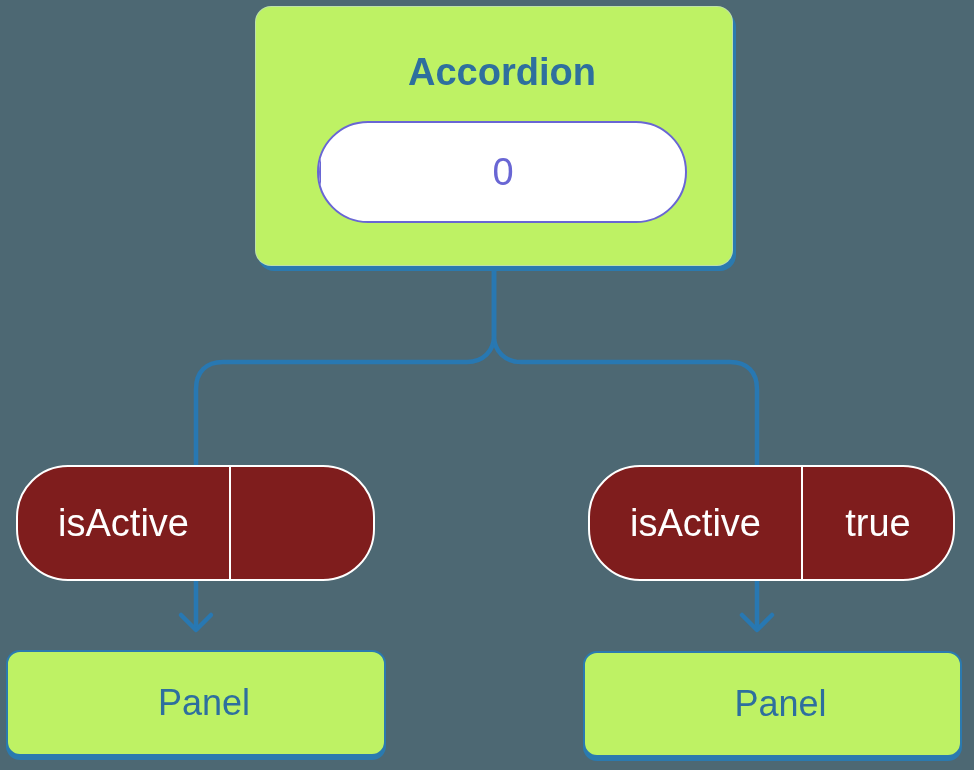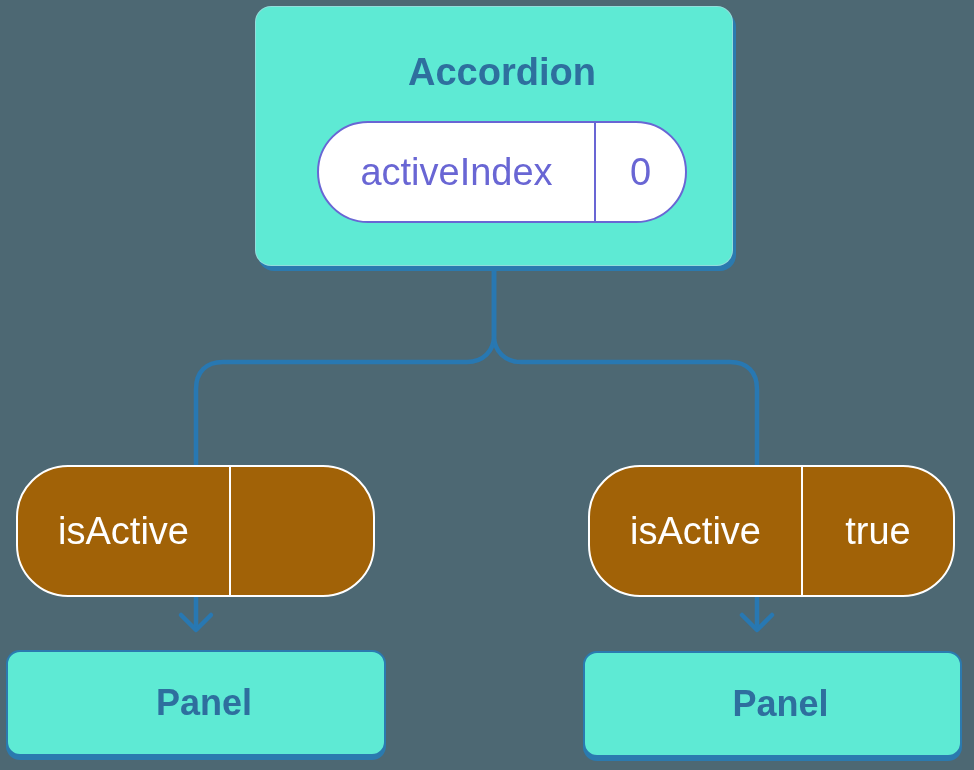--- a/index.html
+++ b/index.html
@@ -14,21 +14,21 @@
     width: 974px; height: 770px;
     background: #4D6873;
   }
   .connectors {
     position: absolute;
     left: 0; top: 0;
     width: 974px; height: 770px;
   }
   .card {
     position: absolute;
-    background: #5eead4;
+    background: #bef264;
     box-sizing: border-box;
     padding-left: 16px;
   }
   .card-accordion {
     left: 255px; top: 6px;
     width: 478px; height: 260px;
     border-radius: 16px;
     border: 1px solid rgba(190, 212, 226, 0.55);
     box-shadow: 3px 5px 0 0 #2B7AAF;
     display: flex;
@@ -61,23 +61,23 @@
     align-items: center;
     justify-content: center;
     font-size: 38px;
     line-height: 1;
   }
   .pill-state .cell-label { width: 275px; }
   .pill-state .cell-value { flex: 1; }
   .pill-state .pill-divider { width: 2px; background: #6966D4; }
   .pill-prop {
     position: absolute;
-    height: 132px;
+    height: 116px;
     border: 2px solid #ffffff;
-    background: #a16207;
+    background: #7f1d1d;
     color: #ffffff;
   }
   .pill-prop .pill-divider { width: 2px; background: #ffffff; }
   .pill-prop-left  { left: 16px;  top: 465px; width: 359px; }
   .pill-prop-right { left: 588px; top: 465px; width: 367px; }
   .pill-prop-left  .cell-label { width: 211px; }
   .pill-prop-left  .cell-value { flex: 1; }
   .pill-prop-right .cell-label { width: 211px; }
   .pill-prop-right .cell-value { flex: 1; }
   .card-panel {
@@ -86,40 +86,39 @@
     border: 2px solid #2B7AAF;
     box-shadow: 0 4px 0 0 #2B7AAF;
     display: flex;
     align-items: center;
     justify-content: center;
   }
   .card-panel-left  { left: 6px;   top: 650px; }
   .card-panel-right { left: 583px; top: 651px; width: 379px; }
   .panel-title {
     font-size: 36px;
-    font-weight: 700;
+    font-weight: 400;
     color: #2E6F9E;
   }
 </style>
 </head>
 <body>
 
 <div class="stage">
 
   <svg class="connectors" viewBox="0 0 974 770" fill="none">
     <path stroke="#2878B2" stroke-width="4.5" stroke-linecap="round" fill="none" d="M494,264 L494,336 C494,351 483,362 467,362 L223,362 C206,362 196,372 196,389 L196,626"></path>
     <path stroke="#2878B2" stroke-width="4.5" stroke-linecap="round" fill="none" d="M494,264 L494,336 C494,351 505,362 521,362 L730,362 C747,362 757,372 757,389 L757,626"></path>
     <path stroke="#2878B2" stroke-width="4.5" stroke-linecap="round" stroke-linejoin="round" fill="none" d="M181,615 L196,630 L211,615"></path>
     <path stroke="#2878B2" stroke-width="4.5" stroke-linecap="round" stroke-linejoin="round" fill="none" d="M742,615 L757,630 L772,615"></path>
   </svg>
 
   <div class="card card-accordion">
     <div class="card-title">Accordion</div>
     <div class="pill pill-state">
-      <div class="pill-cell cell-label">activeIndex</div>
       <div class="pill-divider"></div>
       <div class="pill-cell cell-value">0</div>
     </div>
   </div>
 
   <div class="pill pill-prop pill-prop-left">
     <div class="pill-cell cell-label">isActive</div>
     <div class="pill-divider"></div>
   </div>
 

